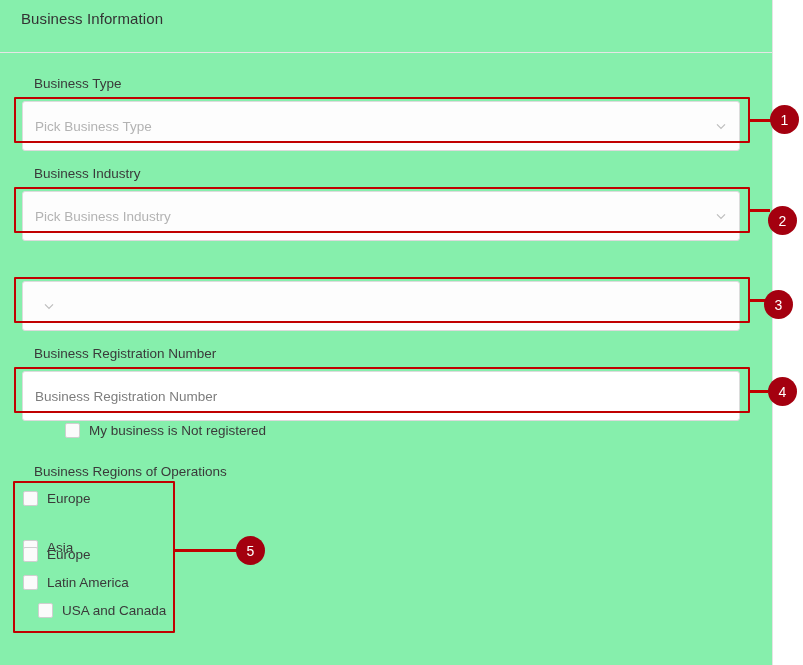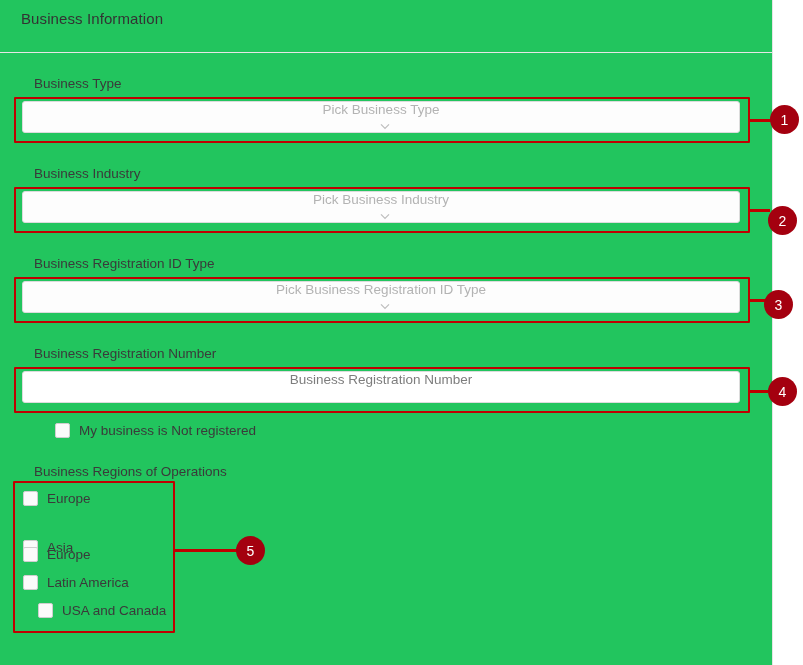--- a/index.html
+++ b/index.html
@@ -13,21 +13,21 @@
     font-family: "Liberation Sans", sans-serif;
     color: #333333;
     overflow: hidden;
     position: relative;
   }
 
   #page {
     position: relative;
     width: 803px;
     height: 665px;
-    background: #22c55e;
+    background: #86efac;
   }
 
   
   .panel-edge {
     position: absolute;
     top: 0;
     left: 772px;
     width: 1px;
     height: 665px;
     background: #e4e4e4;
@@ -64,31 +64,30 @@
     font-size: 13.5px;
     color: #3a3a3a;
     margin-left: 12px;
   }
 
   
   .control {
     position: absolute;
     left: 22px;
     width: 718px;
-    height: 32px;
+    height: 50px;
     box-sizing: border-box;
     background: #fdfdfd;
     border: 1px solid #dcdcdc;
     border-radius: 3px;
     font-size: 13.5px;
     color: #b3b3b3;
     display: flex;
     align-items: center;
     padding: 0 12px;
-    flex-direction: column;
   }
   .control.input-like {
     background: #ffffff;
     color: #7d7d7d;
   }
   .control .placeholder {
     flex: 1;
     white-space: nowrap;
     overflow: hidden;
     text-overflow: ellipsis;
@@ -182,42 +181,40 @@
     <span class="chev">
       <svg viewBox="0 0 12 12" width="12" height="12">
           <path d="M2 4.3 L6 8.3 L10 4.3" fill="none" stroke="#bdbdbd" stroke-width="1.2"></path>
         </svg>
     </span>
   </div>
   <div class="redbox" style="left:14px; top:187px; width:736px; height:46px;"></div>
   <div class="leader" style="left:750px; top:209px; width:20px;"></div>
   <div class="badge" style="left:768px; top:206px;">2</div>
 
-  <div class="field-label" style="top:256px;">Business Registration ID Type</div>
   <div class="control" style="top:281px;">
-    <span class="placeholder">Pick Business Registration ID Type</span>
     <span class="chev">
       <svg viewBox="0 0 12 12" width="12" height="12">
           <path d="M2 4.3 L6 8.3 L10 4.3" fill="none" stroke="#bdbdbd" stroke-width="1.2"></path>
         </svg>
     </span>
   </div>
   <div class="redbox" style="left:14px; top:277px; width:736px; height:46px;"></div>
   <div class="leader" style="left:750px; top:299px; width:16px;"></div>
   <div class="badge" style="left:764px; top:290px;">3</div>
 
   <div class="field-label" style="top:346px;">Business Registration Number</div>
   <div class="control input-like" style="top:371px;">
     <span class="placeholder">Business Registration Number</span>
   </div>
   <div class="redbox" style="left:14px; top:367px; width:736px; height:46px;"></div>
   <div class="leader" style="left:750px; top:390px; width:18px;"></div>
   <div class="badge" style="left:768px; top:377px;">4</div>
 
-  <div class="cbrow" style="left:10px; top:423px;padding-left:45px;">
+  <div class="cbrow" style="left:20px; top:423px;padding-left:45px;">
     <span class="cbox"></span>
     <span class="cb-label">My business is Not registered</span>
   </div>
 
   <div class="field-label" style="top:464px;">Business Regions of Operations</div>
 
   <div class="cbrow" style="left:23px; top:491px;">
     <span class="cbox"></span>
     <span class="cb-label">Europe</span>
   </div>

